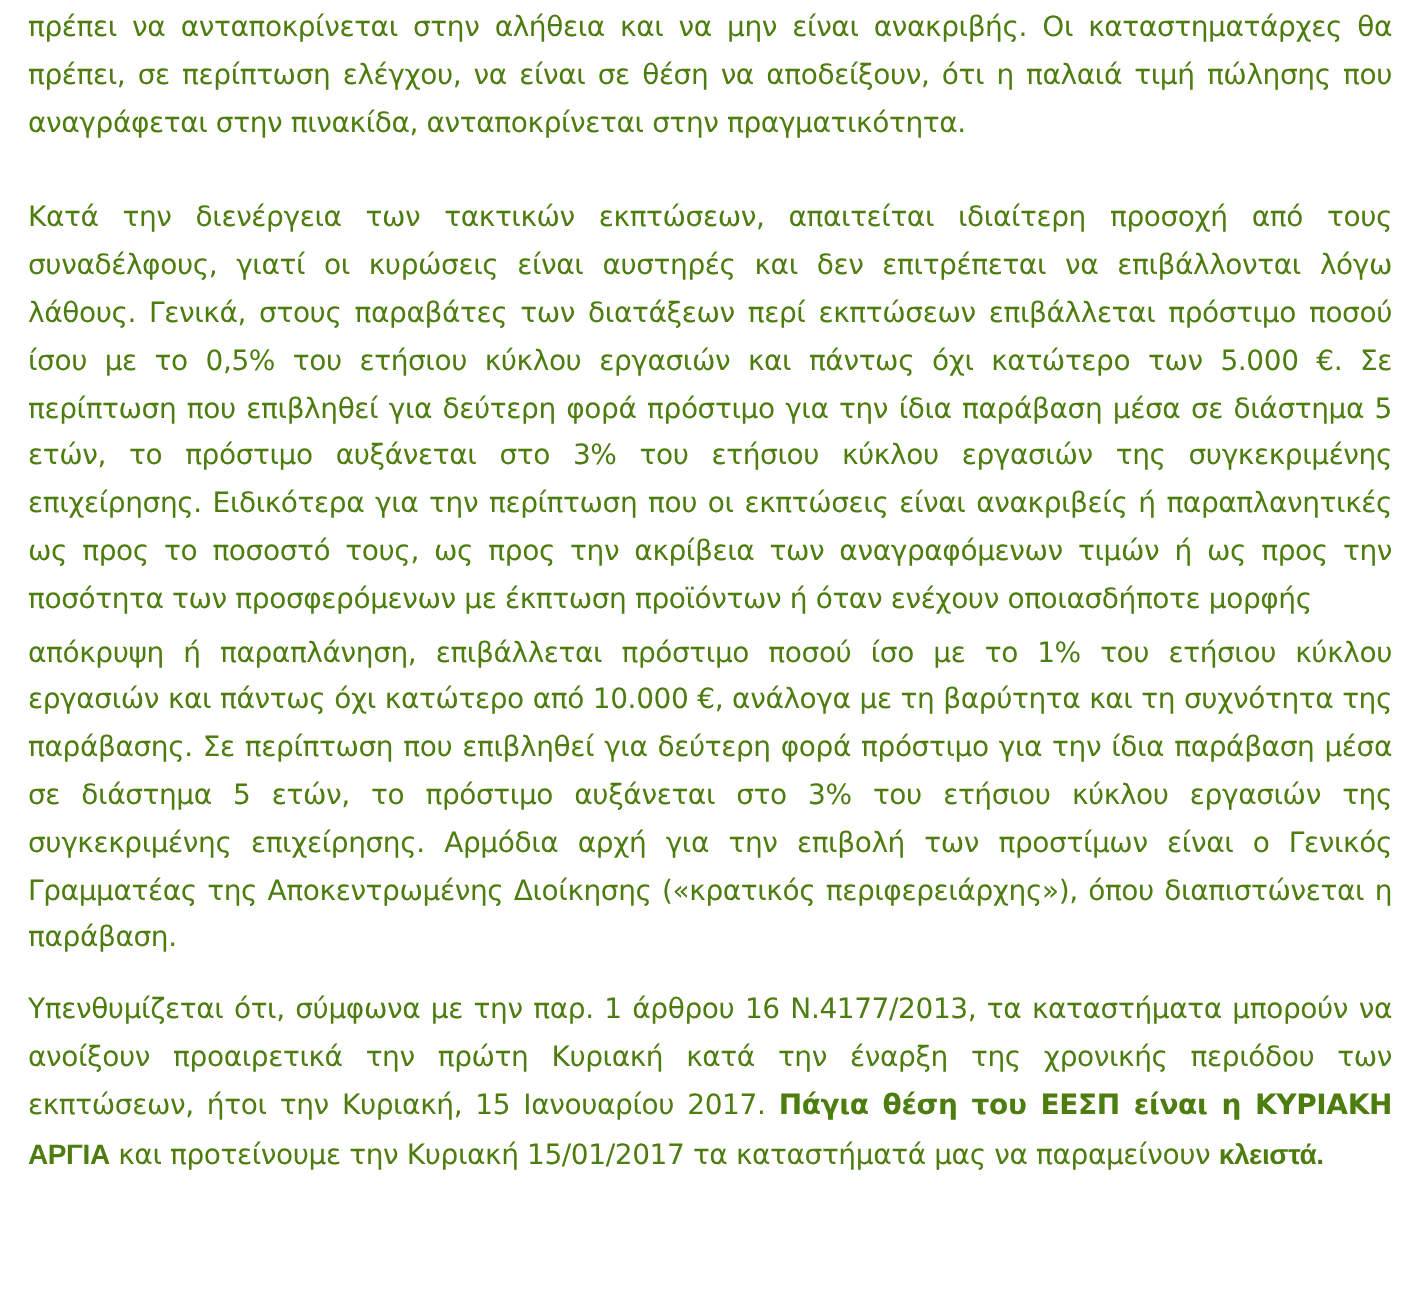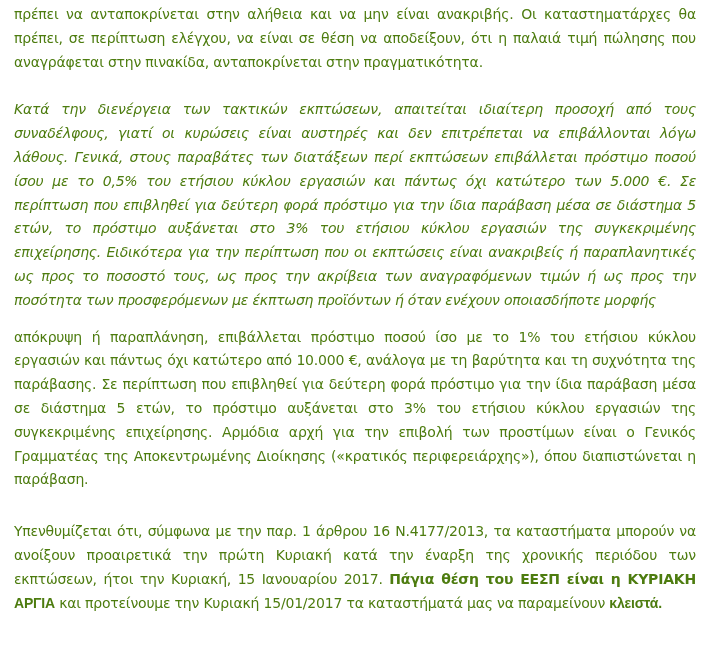--- a/index.html
+++ b/index.html
@@ -24,22 +24,22 @@
     margin: 0;
     font-size: 14px;
     line-height: 1.7;
     letter-spacing: -0.2px;
     color: #4d7c0f;
     text-align: justify;
     text-justify: inter-word;
   }
   .para + .para { margin-top: 0; }
   .gap-large   { margin-bottom: 24px; }
-  .gap-small   { margin-bottom: 13px; font-style: italic; }
-  .gap-medium  { margin-bottom: 28px; }
+  .gap-small   { margin-bottom: 3px; }
+  .gap-medium  { margin-bottom: 12px; }
   .b-sans {
     font-weight: bold;
     font-family: "DejaVu Sans", "Liberation Sans", sans-serif;
   }
   .b-serif {
     font-weight: bold;
     font-family: Liberation Sans, sans-serif;
   }
 </style>
 </head>

